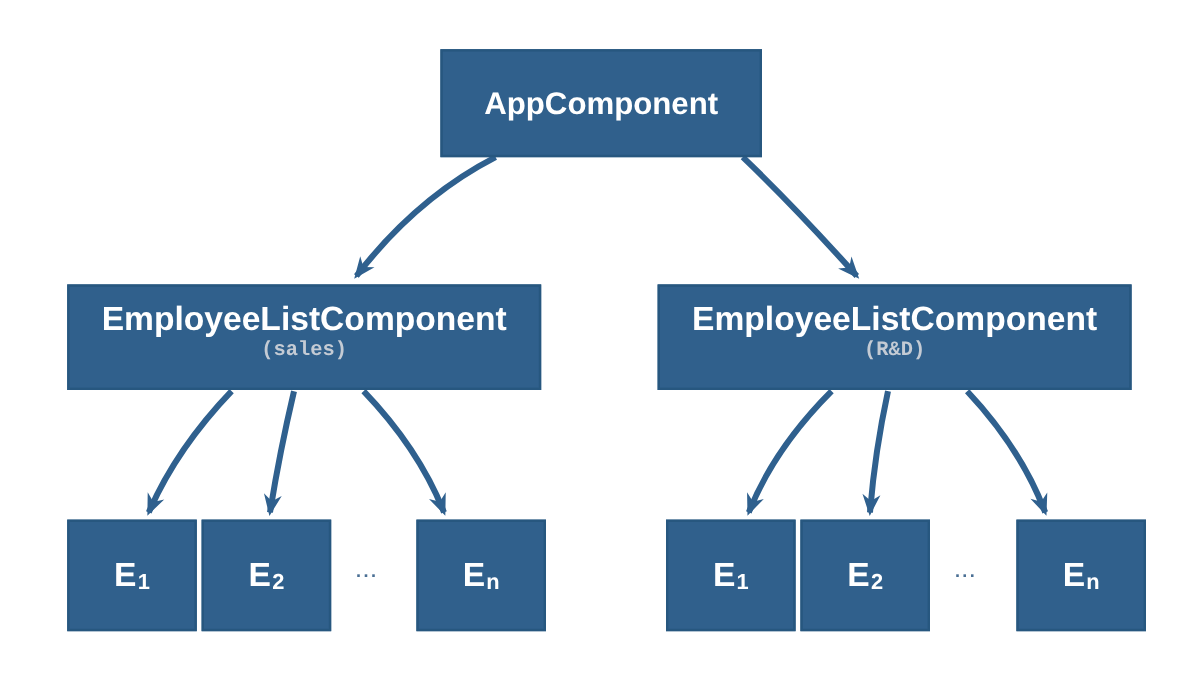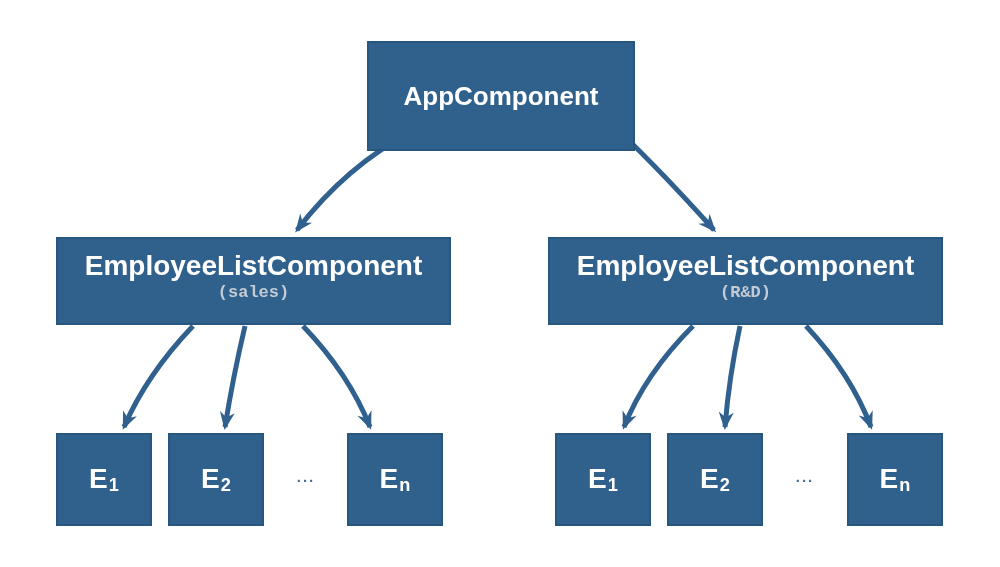--- a/index.html
+++ b/index.html
@@ -41,40 +41,40 @@
     border:2px solid var(--node-border);
     display:flex;
     flex-direction:column;
     align-items:center;
     justify-content:center;
     color:var(--label);
     font-weight:bold;
     text-align:center;
   }
   .root-box{
-    left:367px;top:41px;width:268px;height:110px;
+    left:367px;top:41px;width:268px;height:90px;
     font-size:26px;
   }
   .list-box{
     top:237px;width:395px;height:88px;
     font-size:28px;
     padding-bottom:8px;
   }
   #sales-box{left:56px;}
   #rnd-box{left:548px;}
   .box-title{white-space:nowrap;line-height:1.1;}
   .box-subtitle{
     font-size:17px;
     color:var(--sublabel);
     line-height:1.2;
     margin-top:1px;
     font-family:Liberation Mono, monospace;
   }
   .e-box{
-    top:433px;width:96px;height:93px;
+    top:433px;width:108px;height:93px;
     font-size:28px;
   }
   .e-sub{
     font-size:0.65em;
     position:relative;
     top:0.18em;
     margin-left:1px;
   }
   .ellipsis{
     position:absolute;

